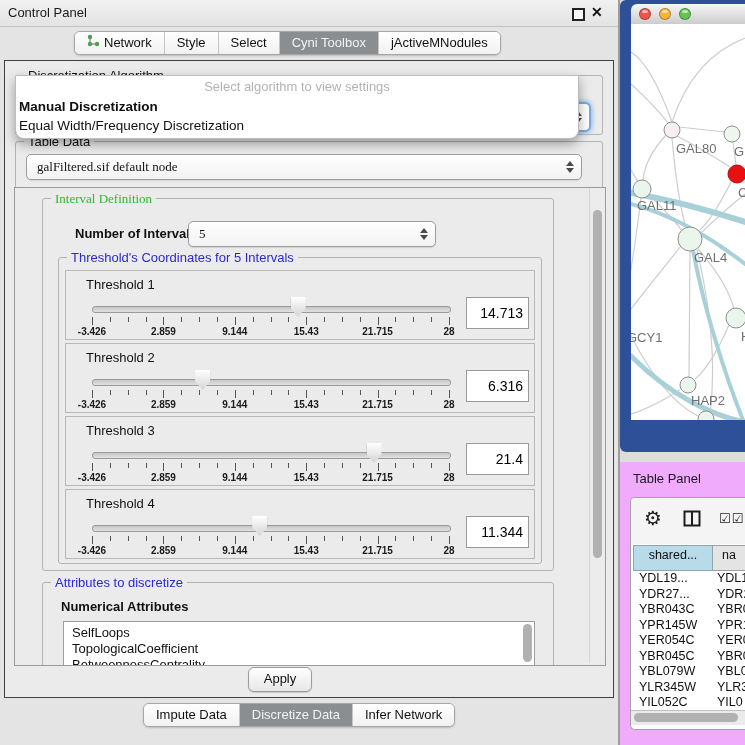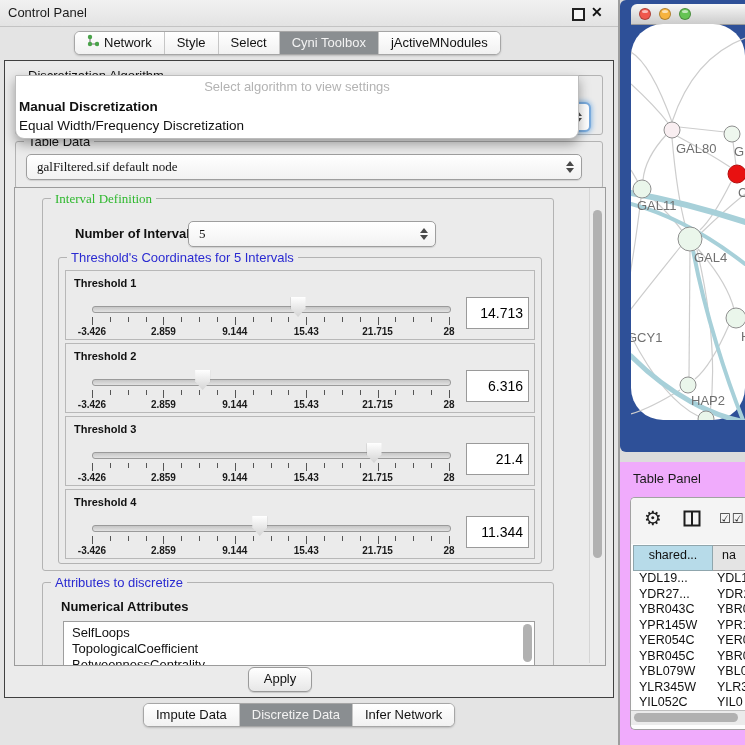--- a/index.html
+++ b/index.html
@@ -61,21 +61,21 @@
     border:1px solid #9b9b9b;background:#ebebeb;overflow:hidden;}
   #vscroll{position:absolute;right:0;top:0;width:15px;height:475px;background:#ececec;border-left:1px solid #d5d5d5;}
   #vscroll-thumb{position:absolute;left:3px;top:22px;width:9px;height:348px;background:#b1b1b1;border-radius:5px;}
 
   #interval-group{left:27px;top:10px;width:510px;height:371px;}
   #num-label{position:absolute;left:32px;top:22px;font-size:13px;font-weight:bold;line-height:26px;}
   #num-combo{position:absolute;left:145px;top:22px;width:246px;height:24px;}
 
   #thresh-group{left:15px;top:58px;width:482px;height:305px;}
   .threshold-box{position:absolute;left:6px;width:468px;height:68px;border:1px solid #b8b8b8;background:#ebebeb;}
-  .th-label{position:absolute;left:8px;top:6px;font-size:11px;font-weight:bold;}
+  .th-label{position:absolute;left:20px;top:6px;font-size:13px;font-weight:normal;}
   .track{position:absolute;left:26px;top:35px;width:357px;height:5px;border:1px solid #9a9a9a;
     border-radius:3px;background:linear-gradient(#c6c6c6,#e2e2e2);}
   .thumb{position:absolute;top:26px;width:15px;height:20px;
     background:linear-gradient(#ffffff,#d4d4d4);
     clip-path:polygon(0 0,100% 0,100% 58%,50% 100%,0 58%);
     filter:drop-shadow(0 0 1px #777);}
   .ticks{position:absolute;left:26px;top:46px;width:357px;height:9px;}
   .tick{position:absolute;top:0;width:1px;height:5px;background:#555;}
   .tick.major{height:8px;}
   .tick-labels{position:absolute;left:26px;top:55px;width:357px;height:12px;}
@@ -94,21 +94,21 @@
     border-radius:6px;background:linear-gradient(#ffffff,#e7e7e7);font-size:13px;text-align:center;
     line-height:22px;box-shadow:0 1px 1px rgba(0,0,0,0.15);}
 
   
   #divider{position:absolute;left:618px;top:0;width:2px;height:745px;background:#9d9d9d;}
   #net-window{position:absolute;left:620px;top:0;width:125px;height:452px;background:#2e5098;border-radius:6px 0 0 6px;}
   #net-titlebar{position:absolute;left:11px;top:4px;width:114px;height:20px;
     background:linear-gradient(#f7f7f7,#cccccc);border-radius:6px 0 0 0;border-bottom:1px solid #999;}
   .light{position:absolute;top:4px;width:12px;height:12px;border-radius:50%;border:1px solid rgba(0,0,0,0.28);box-sizing:border-box;}
   .light:after{content:"";position:absolute;left:2px;top:1px;width:6px;height:3px;border-radius:50%;background:rgba(255,255,255,0.6);}
-  #net-canvas{position:absolute;left:11px;top:24px;width:114px;height:396px;background:#fff;border-radius:32px;}
+  #net-canvas{position:absolute;left:11px;top:24px;width:114px;height:396px;background:#fff;}
 
   #right-region{position:absolute;left:620px;top:462px;width:125px;height:293px;background:#f0abfc;}
   #tp-title{position:absolute;left:13px;top:4px;font-size:13px;line-height:26px;color:#1a1a1a;}
   #tp-panel{position:absolute;left:10px;top:35px;width:115px;height:231px;background:#fdfdfd;
     border:1px solid #a2a2a2;border-right:none;border-radius:5px 0 0 5px;overflow:hidden;}
   #tp-toolbar{position:absolute;left:0;top:0;width:100%;height:46px;background:#f4f4f4;}
   #gear-icon{position:absolute;left:13px;top:8px;font-size:20px;color:#1e1e1e;font-family:"DejaVu Sans",sans-serif;}
   #split-icon{position:absolute;left:52px;top:12px;}
   #check-icons{position:absolute;left:88px;top:13px;font-size:13px;color:#1e1e1e;font-family:"DejaVu Sans",sans-serif;letter-spacing:1px;}
   #tp-table{position:absolute;left:2px;top:47px;width:113px;background:#fff;}

